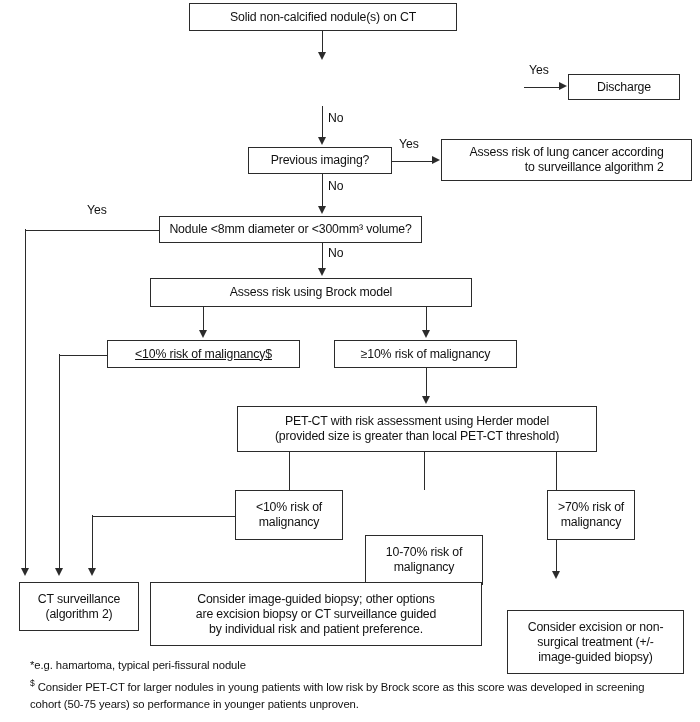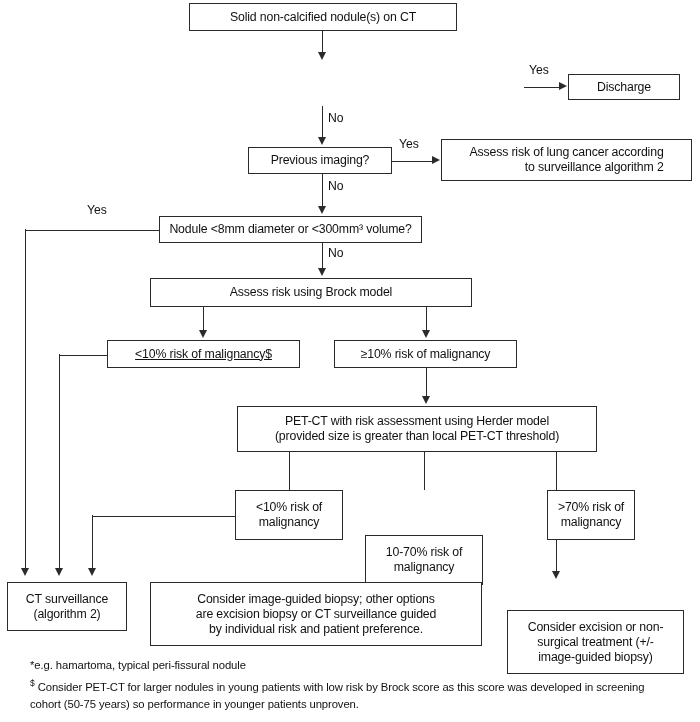--- a/index.html
+++ b/index.html
@@ -118,21 +118,21 @@
 
   <div class="box" style="left:235px; top:490px; width:108px; height:50px;">&lt;10% risk of
 malignancy</div>
 
   <div class="box" style="left:365px; top:490px; width:118px; height:50px;margin-top:45px;">10-70% risk of
 malignancy</div>
 
   <div class="box" style="left:502px; top:490px; width:88px; height:50px;margin-left:45px;">&gt;70% risk of
 malignancy</div>
 
-  <div class="box" style="left:7px; top:582px; width:120px; height:49px;">CT surveillance
+  <div class="box" style="left:19px; top:582px; width:120px; height:49px;">CT surveillance
 (algorithm 2)</div>
 
   <div class="box" style="left:150px; top:582px; width:332px; height:64px;">Consider image-guided biopsy; other options
 are excision biopsy or CT surveillance guided
 by individual risk and patient preference.</div>
 
   <div class="box" style="left:507px; top:610px; width:177px; height:64px;">Consider excision or non-
 surgical treatment (+/-
 image-guided biopsy)</div>
 

